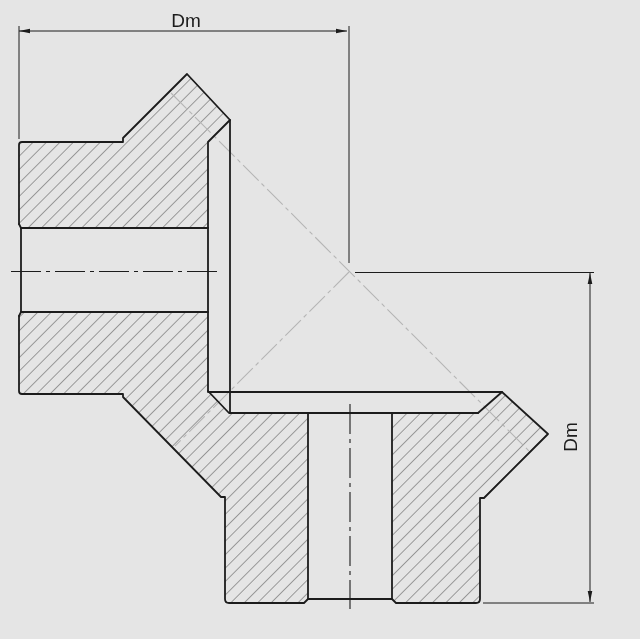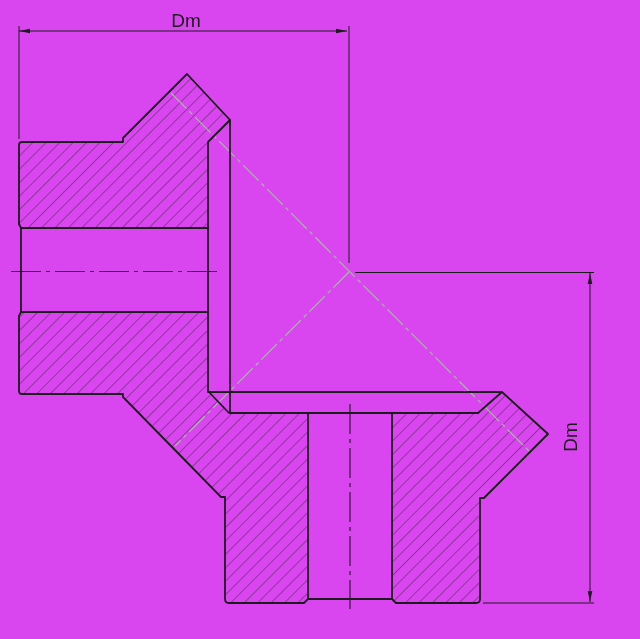--- a/index.html
+++ b/index.html
@@ -1,17 +1,17 @@
 <!DOCTYPE html>
 <html><head>
 <meta charset="utf-8">
 <title>drawing</title>
 <style>
   html,body{margin:0;padding:0;background:#ffffff;}
-  .stage{position:relative;width:640px;height:639px;background:#d946ef;overflow:hidden;}
+  .stage{position:relative;width:640px;height:639px;background:#e5e5e5;overflow:hidden;}
   svg{display:block;}
   text.dim-label{font-family:"Liberation Sans","DejaVu Sans",sans-serif;fill:#1c1c1c;}
 </style>
 </head>
 <body>
 
 <div class="stage">
   <svg id="svg" width="640" height="639" viewBox="0 0 640 639" xmlns="http://www.w3.org/2000/svg">
     <defs>
       <pattern id="hatch" patternUnits="userSpaceOnUse" width="9.5" height="9.5" patternTransform="rotate(-45)">

